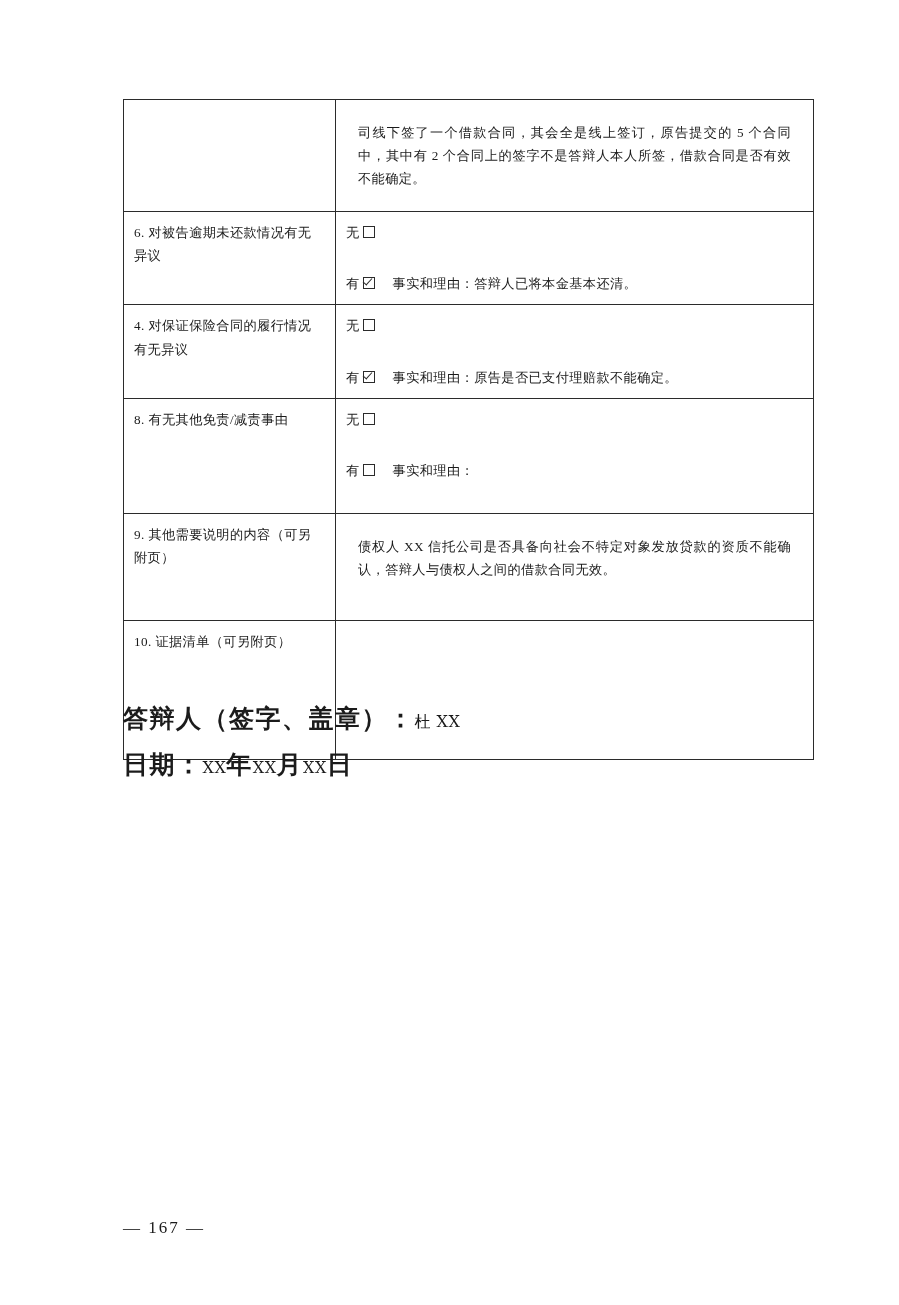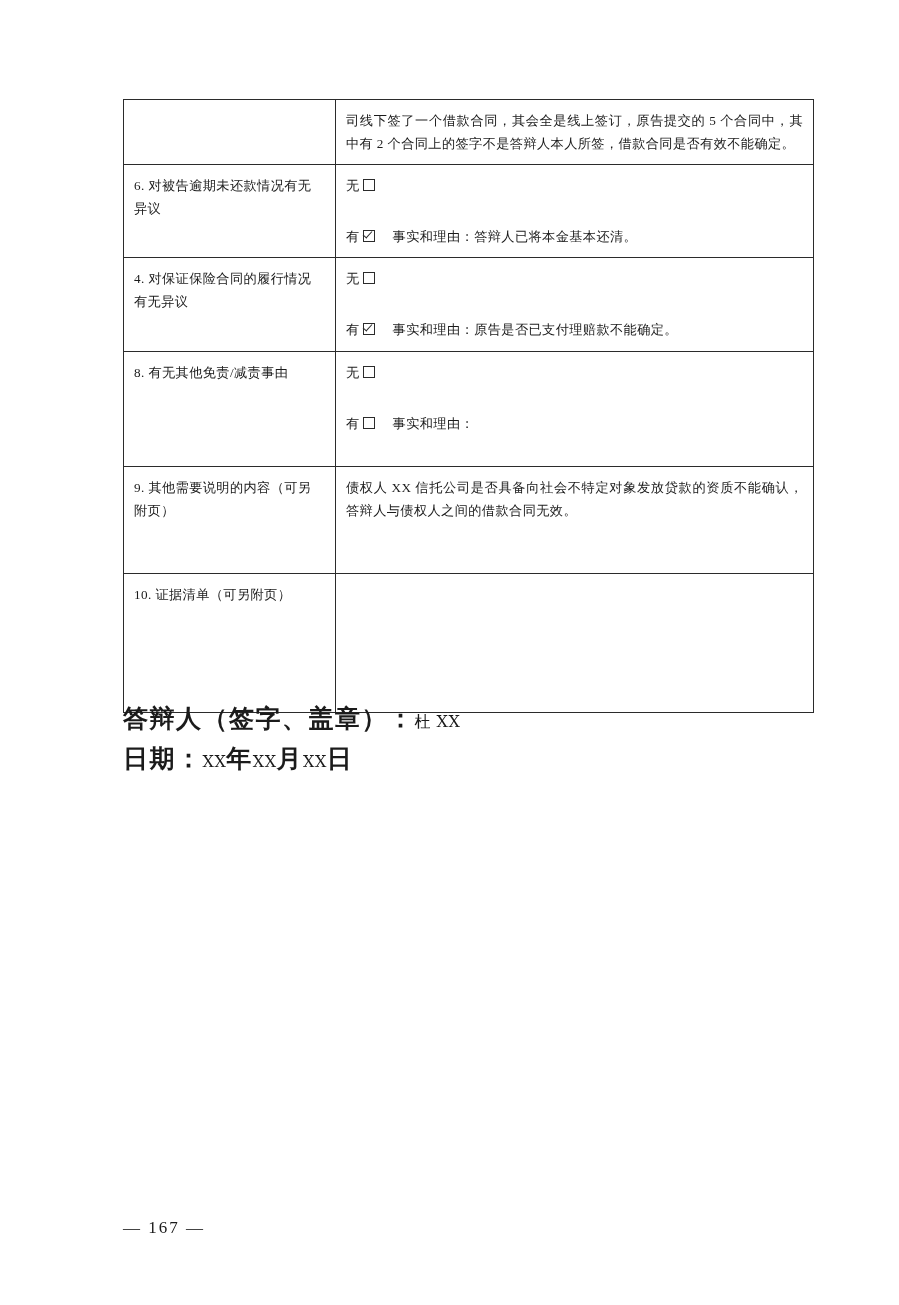--- a/index.html
+++ b/index.html
@@ -76,21 +76,21 @@
     width: 4px;
     height: 8px;
     border: solid #2b2b2b;
     border-width: 0 1.4px 1.4px 0;
     transform: rotate(42deg);
   }
   .cell-tall-1 { height: 88px; }
   .cell-tall-2 { height: 96px; }
   .cell-tall-3 { height: 120px; }
   .para {
-    margin: 0;
+    margin: 12px;
     text-align: justify;
   }
   .sub-line {
     margin-top: 28px;
   }
   .signature-block {
     position: absolute;
     left: 123px;
     top: 700px;
     width: 690px;
@@ -103,21 +103,21 @@
     letter-spacing: 1.5px;
     line-height: 1.5;
     white-space: nowrap;
   }
   .sig-line .fill {
     font-weight: normal;
     font-size: 16px;
     letter-spacing: 0.5px;
   }
   .sig-line.second {
-    margin-top: 2px;
+    margin-top: 8px;
   }
   .page-number {
     position: absolute;
     left: 123px;
     top: 1218px;
     font-size: 17px;
     letter-spacing: 2px;
     font-family: "Liberation Serif", serif;
   }
 </style>

